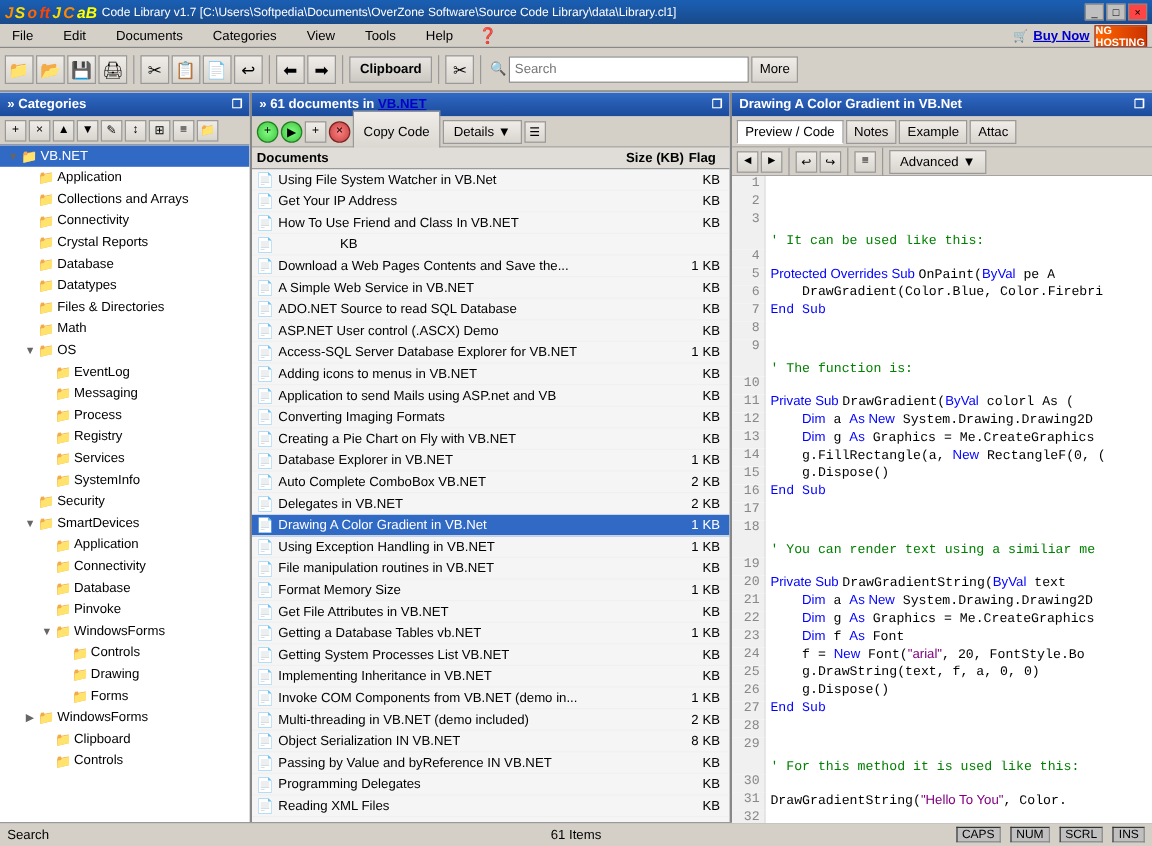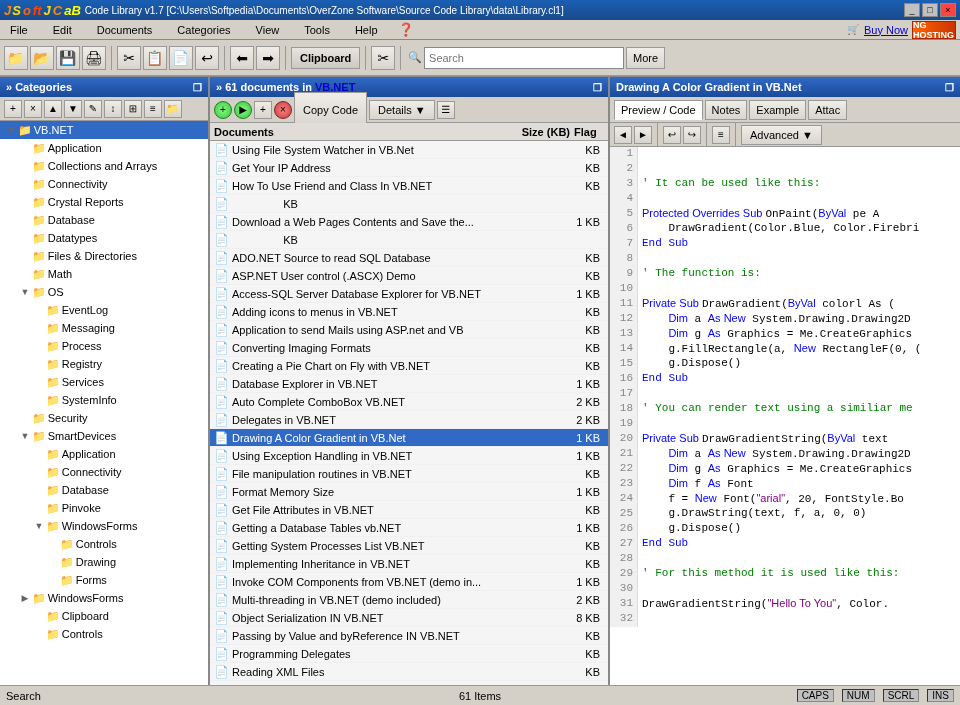--- a/index.html
+++ b/index.html
@@ -229,21 +229,21 @@
       width: 28px; min-width: 28px; text-align: right; padding-right: 4px;
       color: #888; background: #f0f0f0; border-right: 1px solid #ddd;
       font-family: 'Courier New', monospace; font-size: 11px; user-select: none;
       flex-shrink: 0;
     }
     .line-code {
       padding-left: 4px; font-family: 'Courier New', monospace; font-size: 11px;
       white-space: pre; overflow: hidden;
     }
     .kw { color: #0000ff; }
-    .cm { color: #008000; }
+    .cm { color: #008000; margin-top: 19px; }
     .str { color: #800080; }
 
     
     .status-bar {
       background: #d4d0c8;
       height: 20px;
       display: flex;
       align-items: center;
       padding: 0 6px;
       border-top: 1px solid #999;
@@ -290,21 +290,21 @@
   <div class="menu-item">File</div>
   <div class="menu-item">Edit</div>
   <div class="menu-item">Documents</div>
   <div class="menu-item">Categories</div>
   <div class="menu-item">View</div>
   <div class="menu-item">Tools</div>
   <div class="menu-item">Help</div>
   <div style="margin-left:2px; cursor:pointer; font-size:13px;">❓</div>
   <div style="margin-left: auto; display:flex; align-items:center; gap:4px;">
     <span style="color:#888; font-size:10px;">🛒</span>
-    <span style="color:#0000cc; text-decoration:underline; cursor:pointer; font-size:11px; font-weight:normal;">Buy Now</span>
+    <span style="color:#0000cc; text-decoration:underline; cursor:pointer; font-size:11px; font-weight:bold;">Buy Now</span>
     <div style="width:44px; height:18px; background:linear-gradient(to right, #ff6600, #cc3300); border:1px solid #aa2200; display:flex;align-items:center;justify-content:center; cursor:pointer;">
       <span style="color:white; font-size:9px; font-weight:bold;">NG HOSTING</span>
     </div>
   </div>
 </div>
 
 <div class="toolbar">
   <div class="toolbar-btn">📁</div>
   <div class="toolbar-btn">📂</div>
   <div class="toolbar-btn">💾</div>
@@ -563,20 +563,21 @@
         <span style="color:#cc6600; margin-right:3px; font-size:12px;">📄</span>
         <span class="doc-size">KB</span>
       </div>
       <div class="doc-item">
         <span style="color:#cc6600; margin-right:3px; font-size:12px;">📄</span>
         <span class="doc-name">Download a Web Pages Contents and Save the...</span>
         <span class="doc-size">1 KB</span>
       </div>
       <div class="doc-item">
         <span style="color:#cc6600; margin-right:3px; font-size:12px;">📄</span>
+        <span class="doc-name">A Simple Web Service in VB.NET</span>
         <span class="doc-size">KB</span>
       </div>
       <div class="doc-item">
         <span style="color:#cc6600; margin-right:3px; font-size:12px;">📄</span>
         <span class="doc-name">ADO.NET Source to read SQL Database</span>
         <span class="doc-size">KB</span>
       </div>
       <div class="doc-item">
         <span style="color:#cc6600; margin-right:3px; font-size:12px;">📄</span>
         <span class="doc-name">ASP.NET User control (.ASCX) Demo</span>

